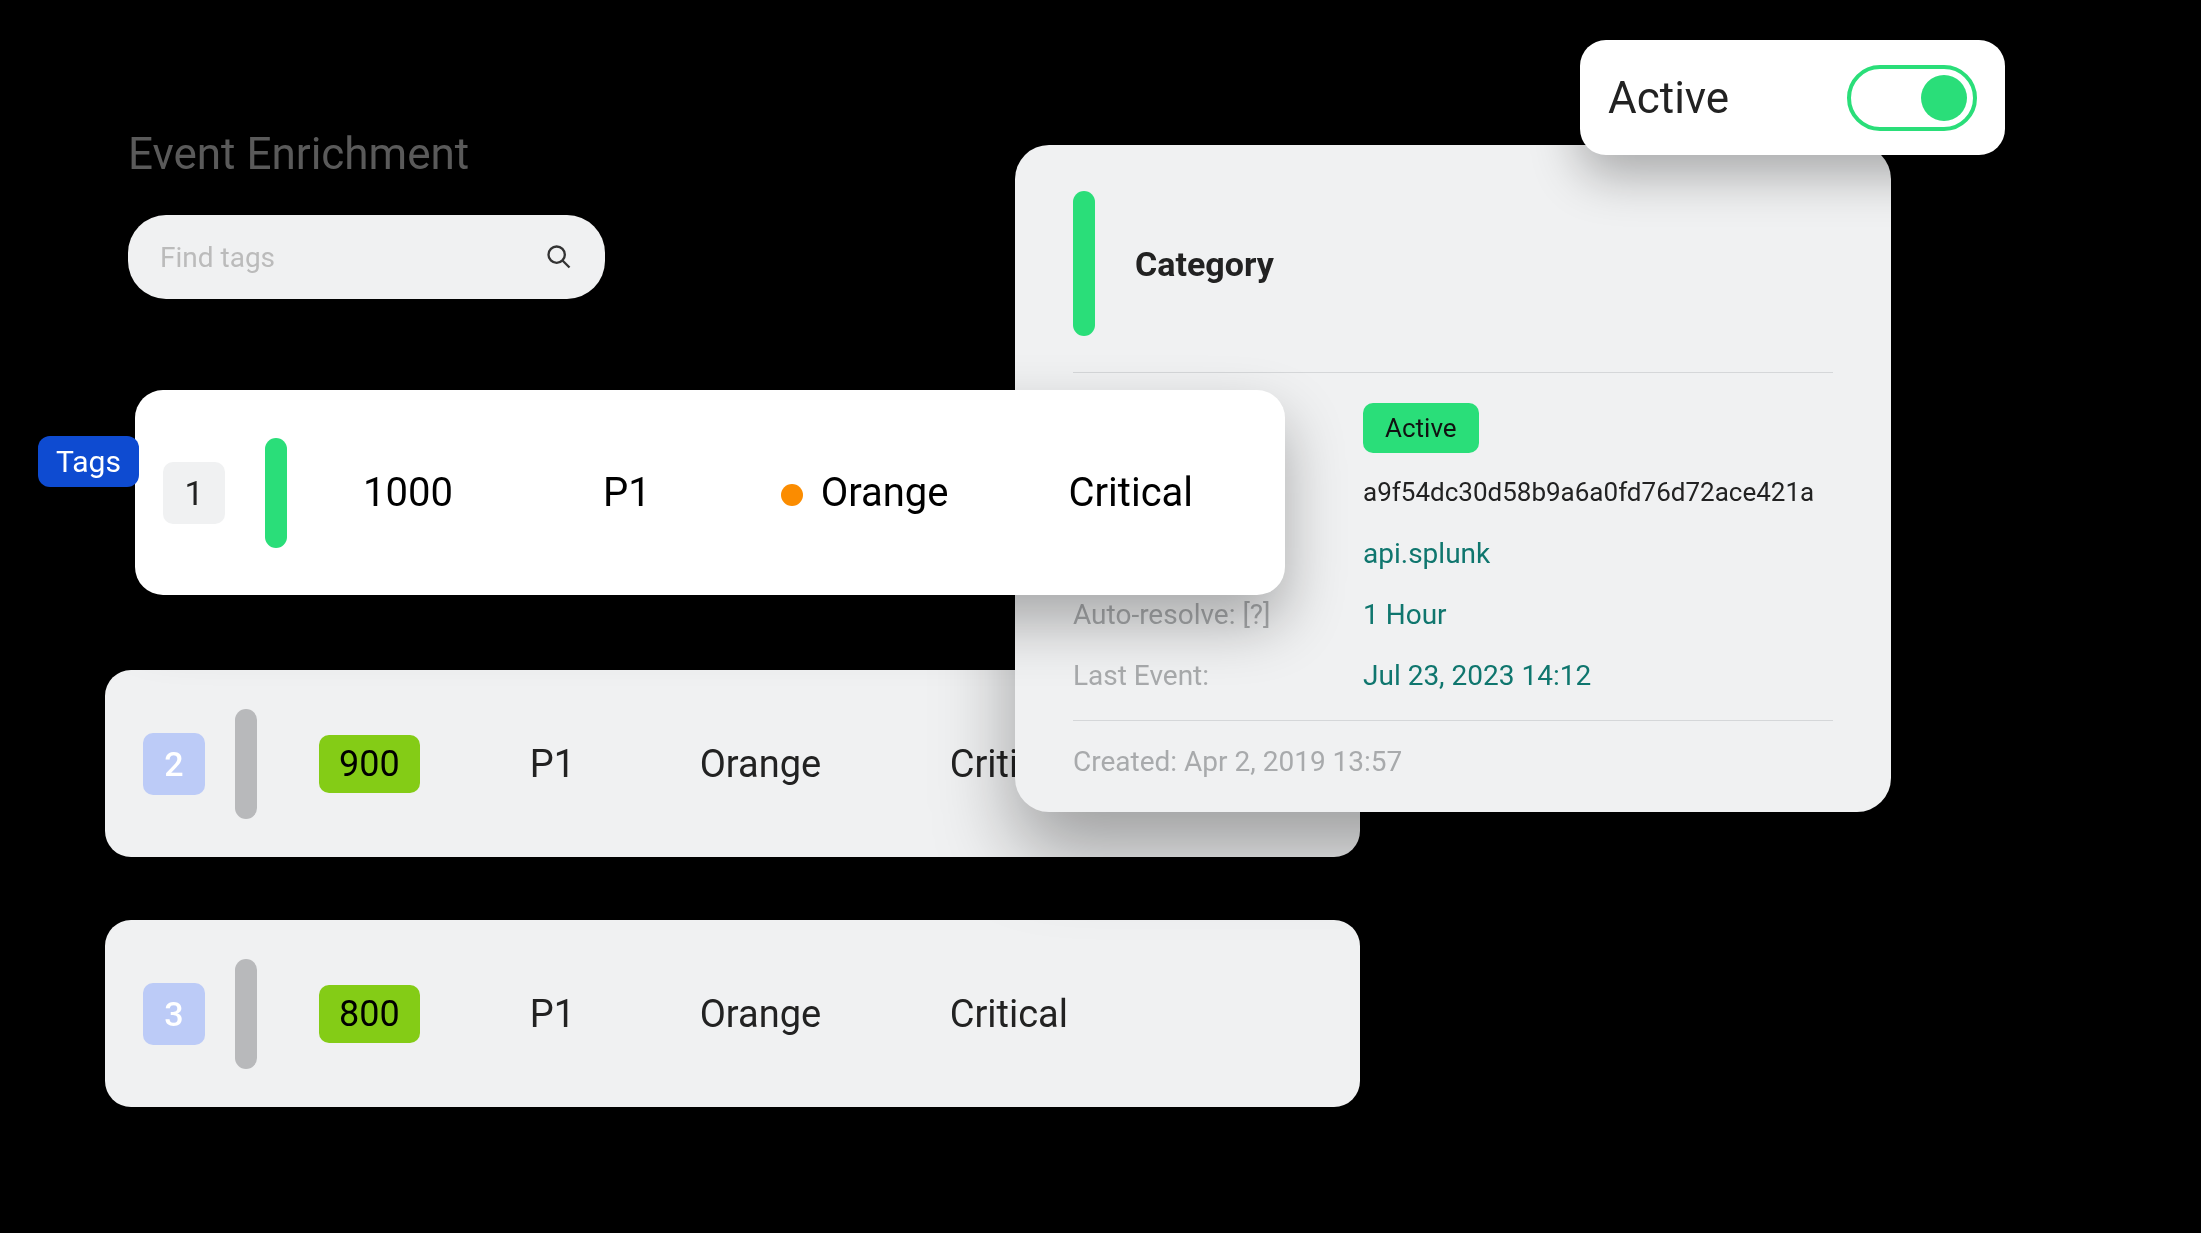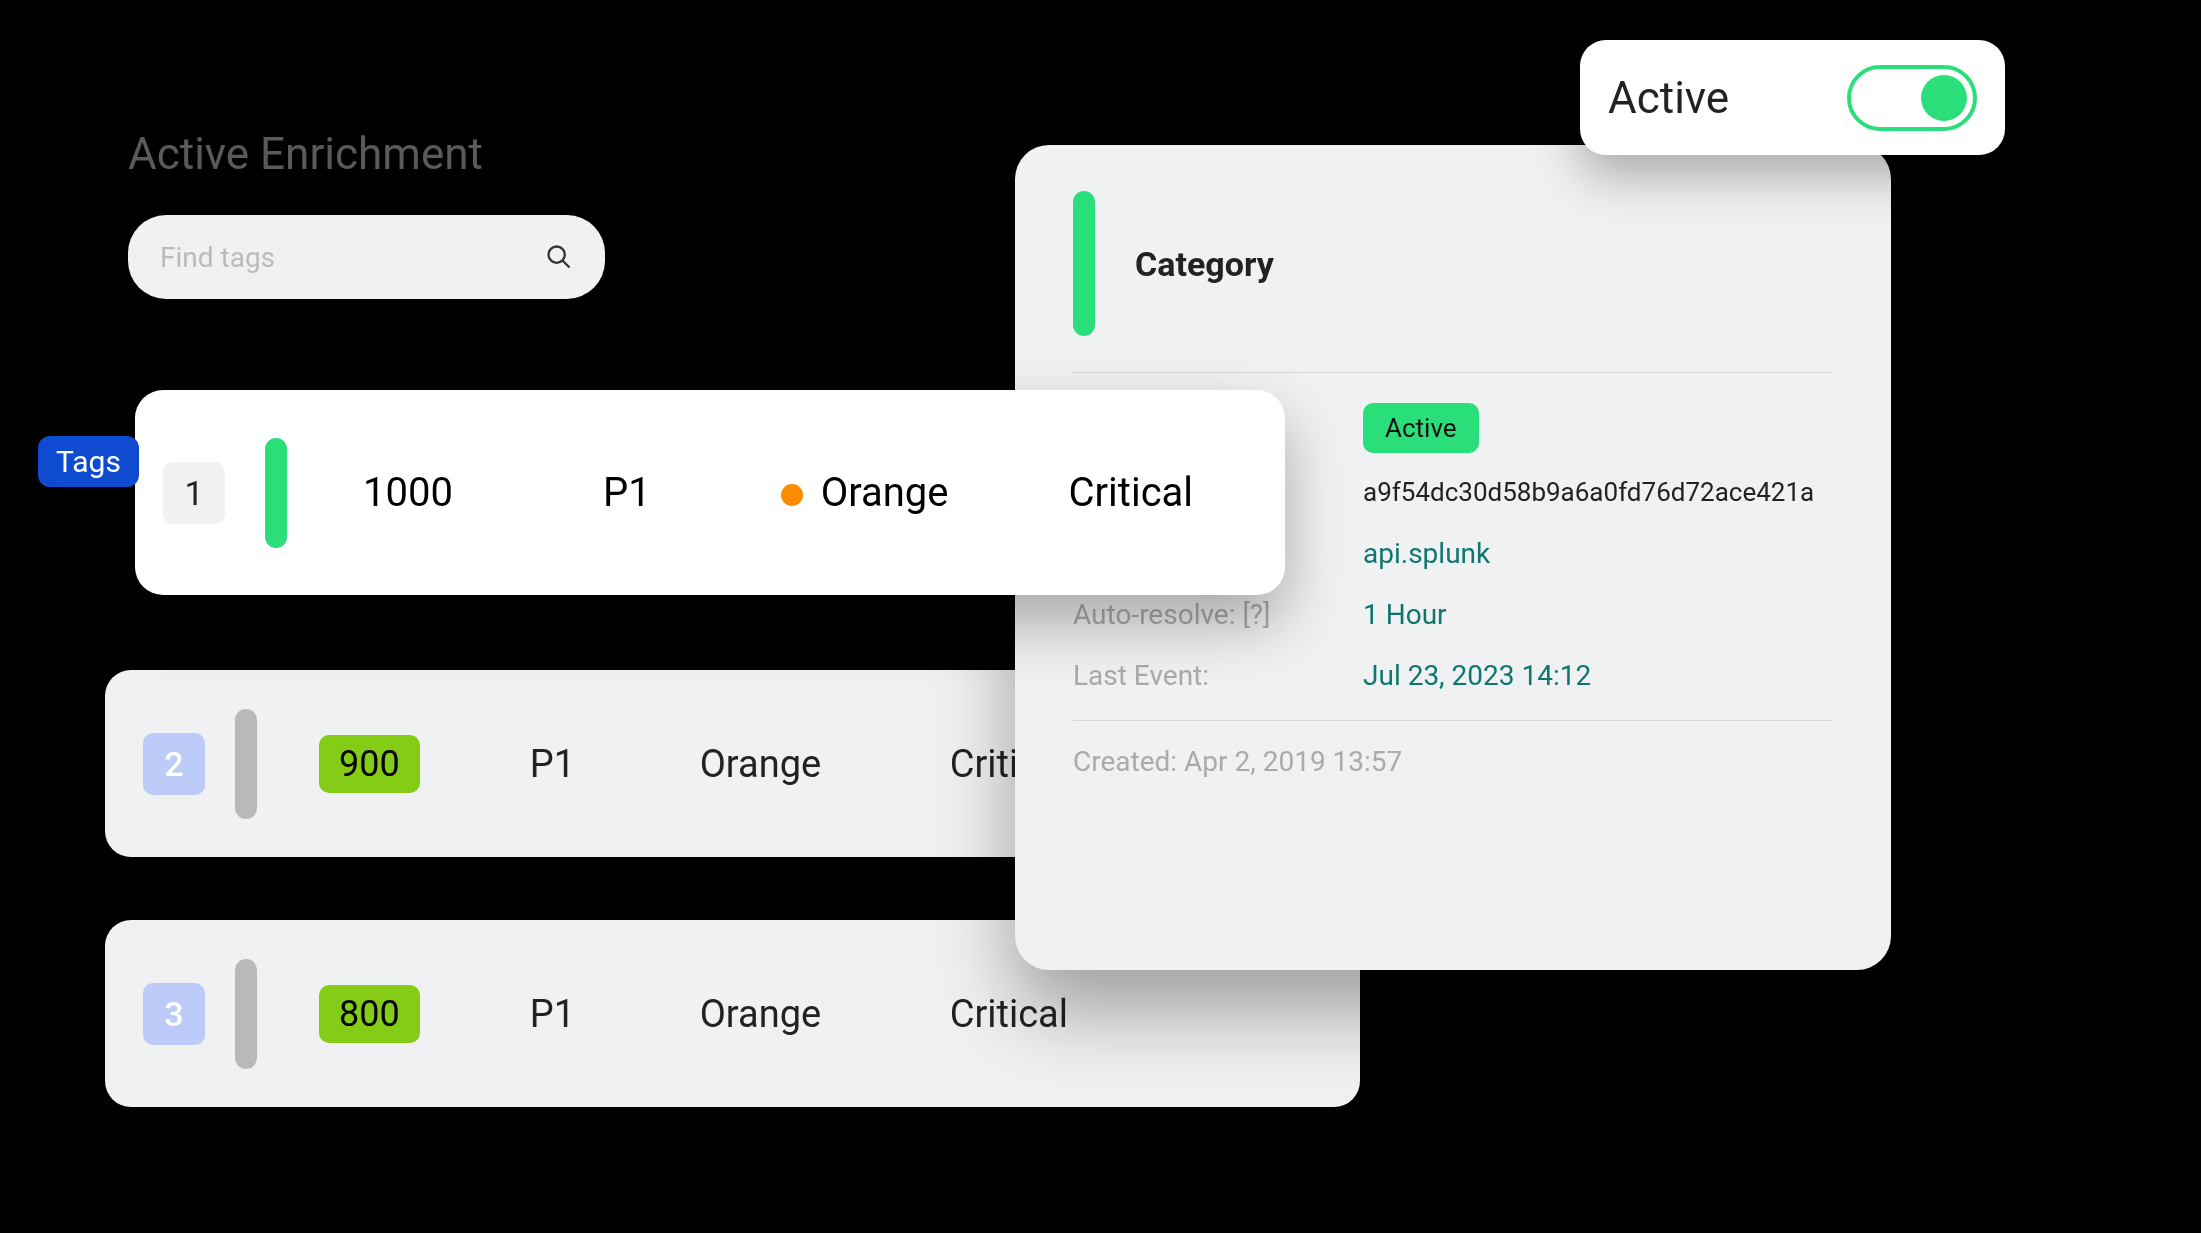--- a/index.html
+++ b/index.html
@@ -20,41 +20,41 @@
 .row-active .row-index{background:#f0f1f2;color:#222;font-weight:400}
 .row-active .row-bar{background:#2ade79;margin:0 76px 0 40px}
 .row-active-score{font-size:40px;margin-right:110px;min-width:130px}
 .row-active-pr{font-size:40px;margin-right:130px}
 .dot{width:22px;height:22px;border-radius:50%;background:#fb8c00;display:inline-block;margin-right:18px;vertical-align:middle}
 .row-active-col{font-size:40px;margin-right:120px}
 .row-active-sev{font-size:40px}
 .row2{left:105px;top:670px;width:1255px}
 .row3{left:105px;top:920px;width:1255px}
 .val-chip{background:#84cc16;border-radius:10px;padding:8px 20px;font-size:36px;margin-right:110px;min-width:90px;text-align:center}
-.detail-panel{position:absolute;left:1015px;top:145px;width:876px;height:825px;background:#f0f1f2;border-radius:34px;box-shadow:0 40px 80px rgba(0,0,0,.35);z-index:30;padding:46px 58px}
+.detail-panel{position:absolute;left:1015px;top:145px;width:876px;height:667px;background:#f0f1f2;border-radius:34px;box-shadow:0 40px 80px rgba(0,0,0,.35);z-index:30;padding:46px 58px}
 .cat-row{display:flex;align-items:center;margin-bottom:36px}
 .cat-bar{width:22px;height:145px;background:#2ade79;border-radius:11px;margin-right:40px}
 .cat-title{font-size:34px;font-weight:700;color:#222}
 .divider{height:1px;background:#d5d7d9;margin:18px 0 30px 0}
 .kv{display:flex;font-size:28px;margin-bottom:28px}
 .kv .k{width:290px;color:#a8aaac}
 .kv .v{color:#0f766e}
 .status-chip{display:inline-block;background:#2ade79;color:#111;font-size:26px;padding:10px 22px;border-radius:10px;margin-bottom:24px}
 .hash{font-size:26px;color:#222;margin-bottom:30px}
 .bottom-divider{height:1px;background:#d5d7d9;margin:12px 0 24px 0}
 .created{font-size:28px;color:#a8aaac}
 .active-widget{position:absolute;left:1580px;top:40px;width:425px;height:115px;background:#fff;border-radius:26px;box-shadow:0 20px 50px rgba(0,0,0,.3);display:flex;align-items:center;justify-content:space-between;padding:0 28px;z-index:60}
 .active-label{font-size:44px;color:#222;font-weight:400}
 .toggle{width:130px;height:66px;border:4px solid #2ade79;border-radius:33px;position:relative;cursor:pointer}
 .toggle-knob{position:absolute;right:6px;top:6px;width:46px;height:46px;background:#2ade79;border-radius:50%}
 </style>
 </head>
 <body>
 
-<div class="page-title">Active Enrichment</div>
+<div class="page-title">Event Enrichment</div>
 
 <div class="search-box">
   <input class="search-input" placeholder="Find tags" style="">
   <svg class="search-icon" viewBox="0 0 24 24">
       <circle cx="10" cy="10" r="7"></circle>
       <line x1="15" y1="15" x2="21" y2="21"></line>
     </svg>
 </div>
 
 <div class="tags-badge">Tags</div>

